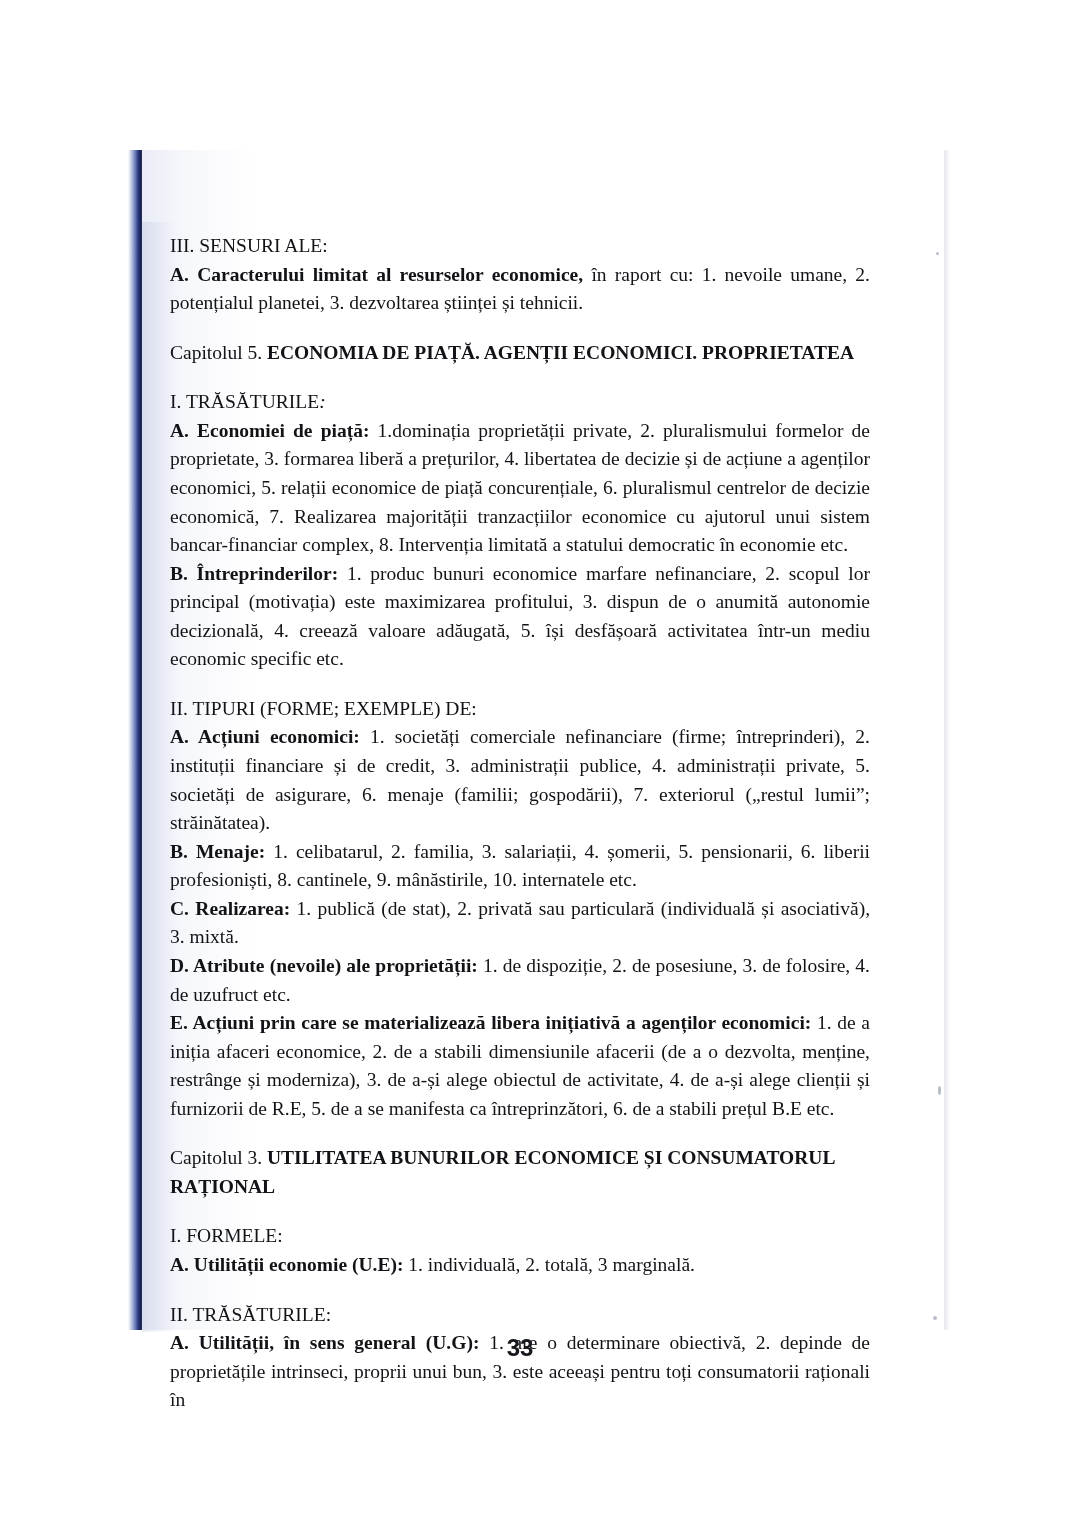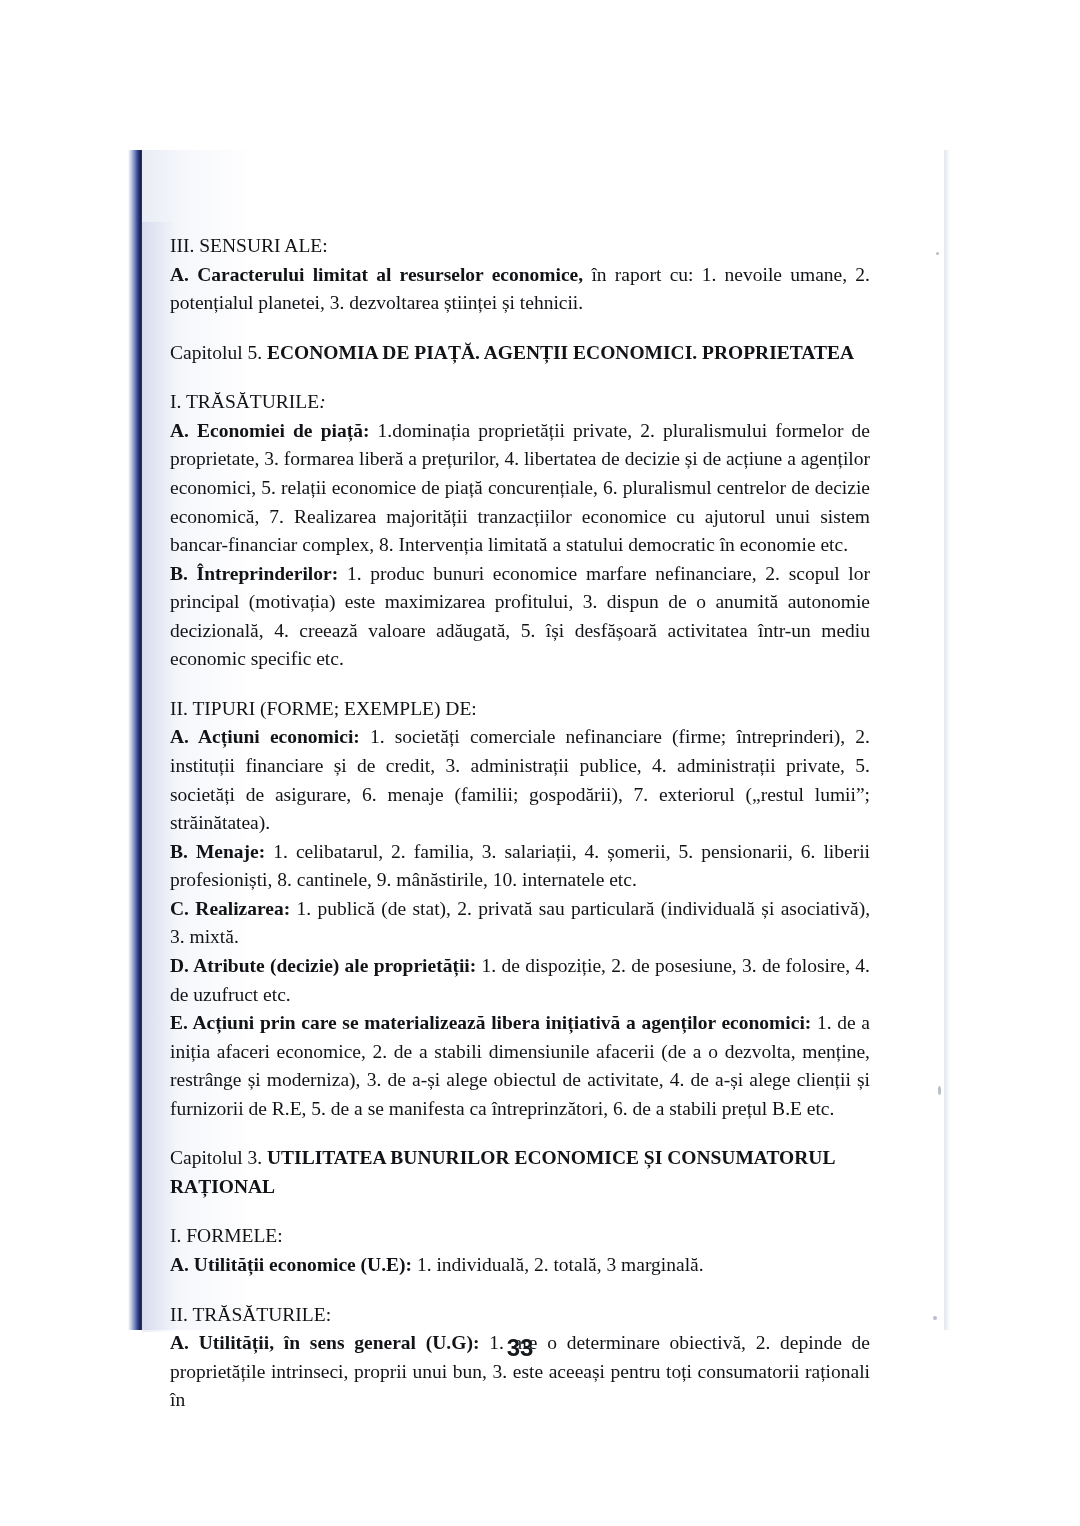--- a/index.html
+++ b/index.html
@@ -159,41 +159,41 @@
 
     <p class="blk tight">
       <span class="b">B. Menaje:</span><span> 1. celibatarul, 2. familia, 3. salariații, 4. șomerii, 5. pensionarii, 6. liberii profesioniști, 8. cantinele, 9. mânăstirile, 10. internatele etc.</span>
     </p>
 
     <p class="blk tight">
       <span class="b">C. Realizarea:</span><span> 1. publică (de stat), 2. privată sau particulară (individuală și asociativă), 3. mixtă.</span>
     </p>
 
     <p class="blk tight">
-      <span class="b">D. Atribute (decizie) ale proprietății:</span><span> 1. de dispoziție, 2. de posesiune, 3. de folosire, 4. de uzufruct etc.</span>
+      <span class="b">D. Atribute (nevoile) ale proprietății:</span><span> 1. de dispoziție, 2. de posesiune, 3. de folosire, 4. de uzufruct etc.</span>
     </p>
 
     <p class="blk tight">
       <span class="b">E. Acțiuni prin care se materializează libera inițiativă a agenților economici:</span><span> 1. de a iniția afaceri economice, 2. de a stabili dimensiunile afacerii (de a o dezvolta, menține, restrânge și moderniza), 3. de a-și alege obiectul de activitate, 4. de a-și alege clienții și furnizorii de R.E, 5. de a se manifesta ca întreprinzători, 6. de a stabili prețul B.E etc.</span>
     </p>
 
     <div class="gap"></div>
 
     <p class="blk head-line">
       <span>Capitolul 3. </span><span class="b">UTILITATEA BUNURILOR ECONOMICE ȘI CONSUMATORUL RAȚIONAL</span>
     </p>
 
     <div class="gap"></div>
 
     <p class="blk head-line">
       <span>I. FORMELE:</span>
     </p>
 
     <p class="blk tight">
-      <span class="b">A. Utilității economice (U.E):</span><span> 1. individuală, 2. totală, 3 marginală.</span>
+      <span class="b">A. Utilității economie (U.E):</span><span> 1. individuală, 2. totală, 3 marginală.</span>
     </p>
 
     <div class="gap"></div>
 
     <p class="blk head-line">
       <span>II. TRĂSĂTURILE:</span>
     </p>
 
     <p class="blk tight">
       <span class="b">A. Utilității, în sens general (U.G):</span><span> 1. are o determinare obiectivă, 2. depinde de proprietățile intrinseci, proprii unui bun, 3. este aceeași pentru toți consumatorii raționali în</span>

